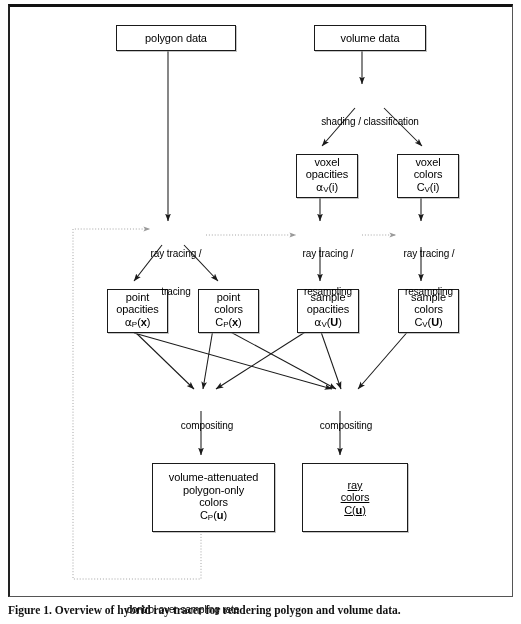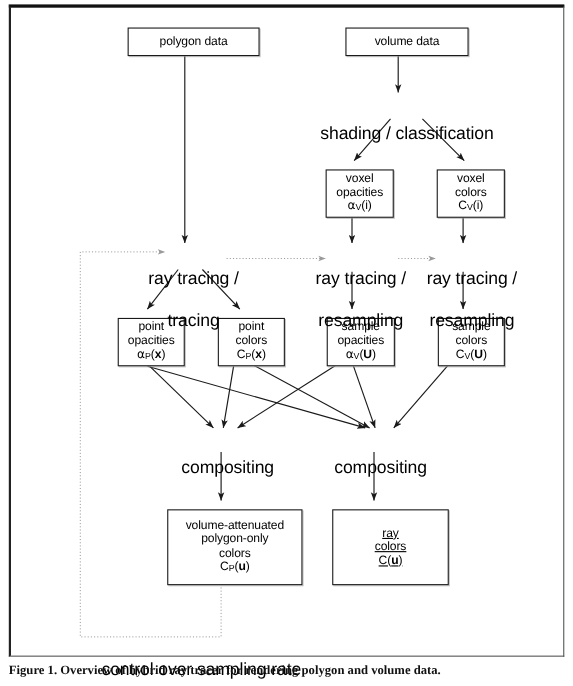--- a/index.html
+++ b/index.html
@@ -28,21 +28,21 @@
     display:flex;flex-direction:column;
     align-items:center;justify-content:center;
     text-align:center;
     font-size:11px;line-height:12.5px;
     letter-spacing:-0.1px;
     box-shadow:1px 1px 0 rgba(150,150,150,0.55);
   }
   .node-label{
     position:absolute;
     text-align:center;
-    font-size:16px;line-height:12.5px;
+    font-size:10px;line-height:12.5px;
     letter-spacing:-0.1px;
     white-space:pre;
     background:transparent;
   }
   .node-box .ln, .node-label .ln{display:block;}
   .sub{font-size:8px;vertical-align:-1px;letter-spacing:0;}
   .bold{font-weight:bold;}
   .gk{font-family:"DejaVu Sans", sans-serif;font-size:11px;}
 
   #caption{

